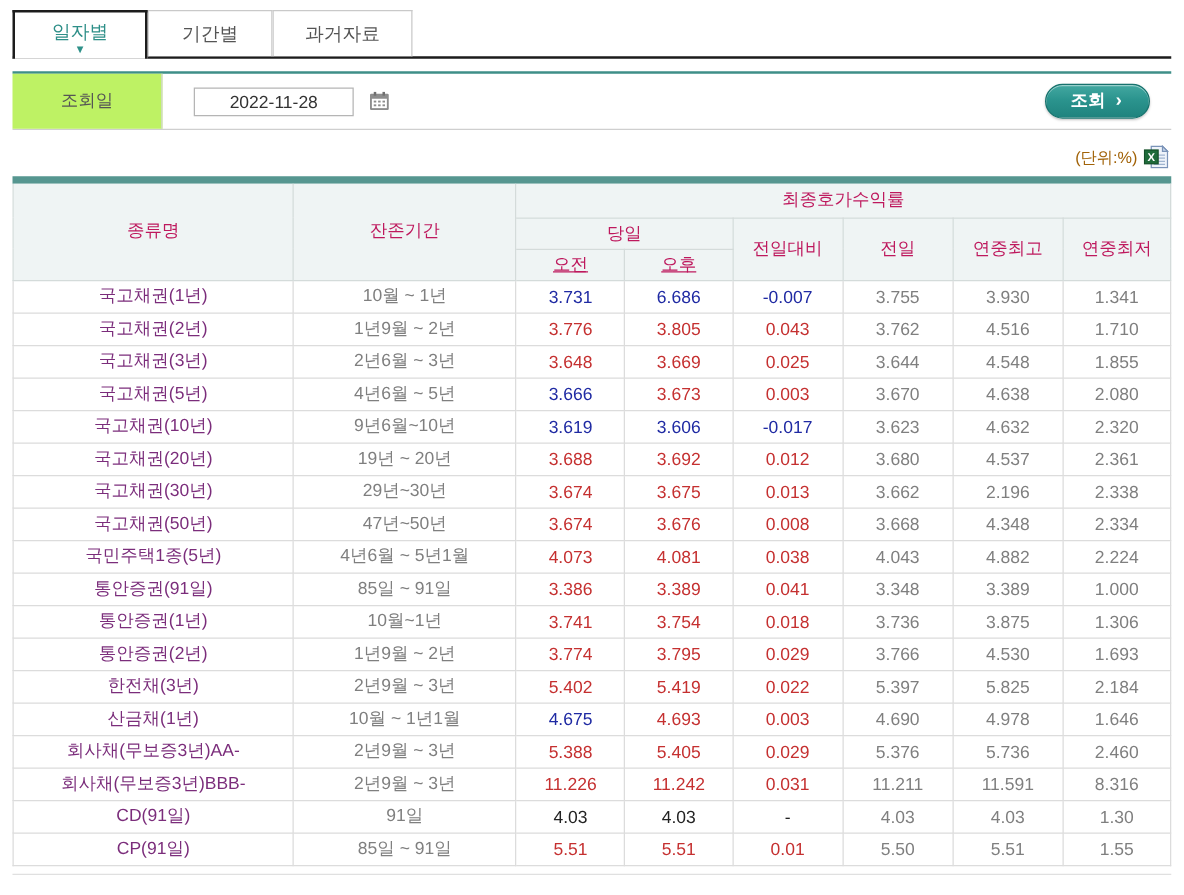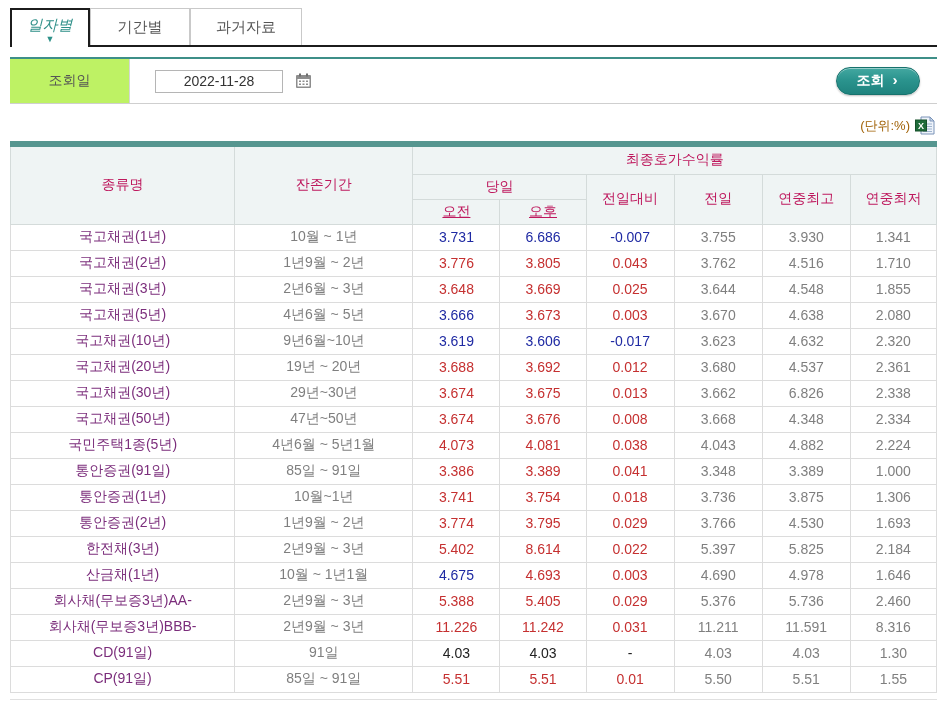--- a/index.html
+++ b/index.html
@@ -4,22 +4,22 @@
 <style>
   * { margin:0; padding:0; box-sizing:border-box; }
   html,body { background:#fff; width:947px; }
   body { font-family:"Liberation Sans","DejaVu Sans",sans-serif; font-size:14px; color:#333; }
   .wrap { width:927px; margin:0 10px; }
 
   
   .tabs { display:flex; align-items:flex-end; margin-top:8px; border-bottom:2px solid #1c1c1c; }
   .tab { position:relative; height:37px; background:#fff; display:flex; align-items:center; justify-content:center;
          font-size:15px; color:#555; cursor:pointer; }
-  .tab.active { width:80px; border:2px solid #1c1c1c; border-bottom:none; margin-bottom:-2px; height:39px;
-                color:#2e8f88; background:#fff; z-index:2; padding-bottom:6px;font-style:italic; }
+  .tab.active { width:108px; border:2px solid #1c1c1c; border-bottom:none; margin-bottom:-2px; height:39px;
+                color:#2e8f88; background:#fff; z-index:2; padding-bottom:6px; }
   .tab.inactive { border:1px solid #c9c9c9; border-bottom:none; margin-bottom:0; }
   .tab.t2 { width:100px; }
   .tab.t3 { width:112px; }
   .tab-caret { position:absolute; left:50%; transform:translateX(-50%); bottom:3px; font-size:9px; color:#2e9189; line-height:1; }
 
   
   .searchbar { margin-top:10px; border-top:2px solid #3e8f88; border-bottom:1px solid #cfcfcf;
                height:47px; display:flex; align-items:stretch; }
   .search-label { width:120px; background:#bef264; border-right:1px solid #d5d5d5; display:flex;
                   align-items:center; justify-content:center; color:#555; }
@@ -211,21 +211,21 @@
     <td class="c-gray">4.537</td>
     <td class="c-gray">2.361</td>
   </tr>
         <tr>
     <td class="c-name">국고채권(30년)</td>
     <td class="c-gray">29년~30년</td>
     <td class="v-up">3.674</td>
     <td class="v-up">3.675</td>
     <td class="v-up">0.013</td>
     <td class="c-gray">3.662</td>
-    <td class="c-gray">6.826</td>
+    <td class="c-gray">2.196</td>
     <td class="c-gray">2.338</td>
   </tr>
         <tr>
     <td class="c-name">국고채권(50년)</td>
     <td class="c-gray">47년~50년</td>
     <td class="v-up">3.674</td>
     <td class="v-up">3.676</td>
     <td class="v-up">0.008</td>
     <td class="c-gray">3.668</td>
     <td class="c-gray">4.348</td>
@@ -268,21 +268,21 @@
     <td class="v-up">3.795</td>
     <td class="v-up">0.029</td>
     <td class="c-gray">3.766</td>
     <td class="c-gray">4.530</td>
     <td class="c-gray">1.693</td>
   </tr>
         <tr>
     <td class="c-name">한전채(3년)</td>
     <td class="c-gray">2년9월 ~ 3년</td>
     <td class="v-up">5.402</td>
-    <td class="v-up">8.614</td>
+    <td class="v-up">5.419</td>
     <td class="v-up">0.022</td>
     <td class="c-gray">5.397</td>
     <td class="c-gray">5.825</td>
     <td class="c-gray">2.184</td>
   </tr>
         <tr>
     <td class="c-name">산금채(1년)</td>
     <td class="c-gray">10월 ~ 1년1월</td>
     <td class="v-down">4.675</td>
     <td class="v-up">4.693</td>

